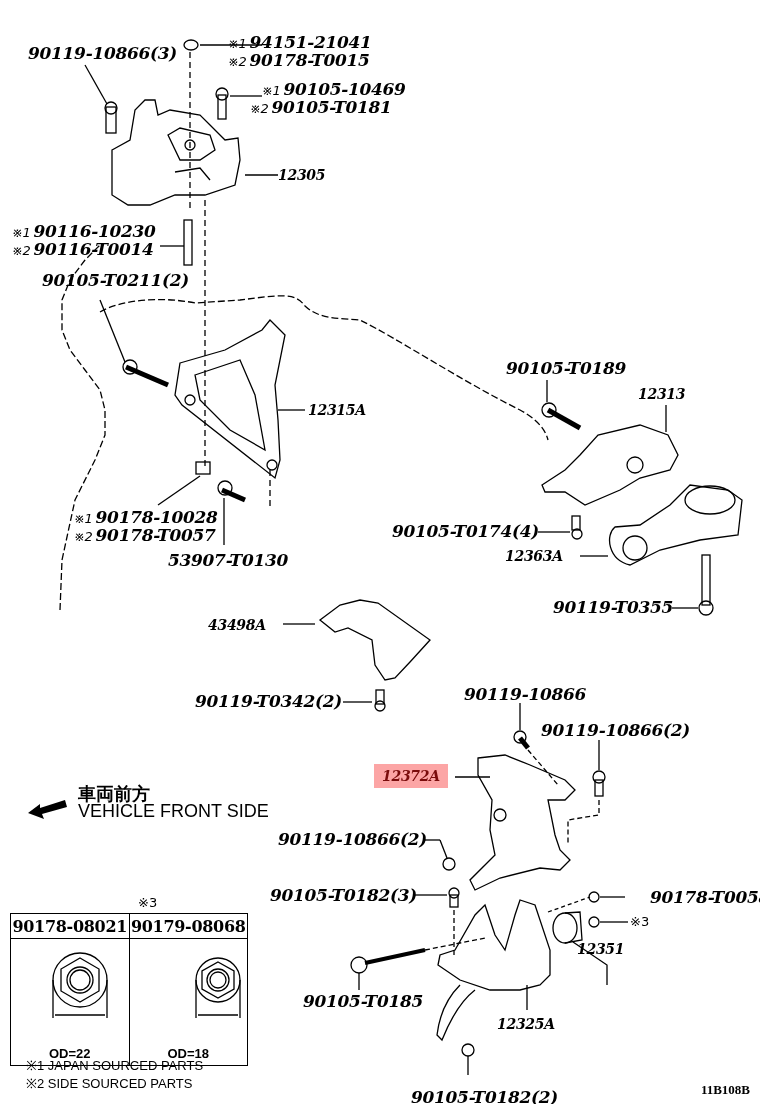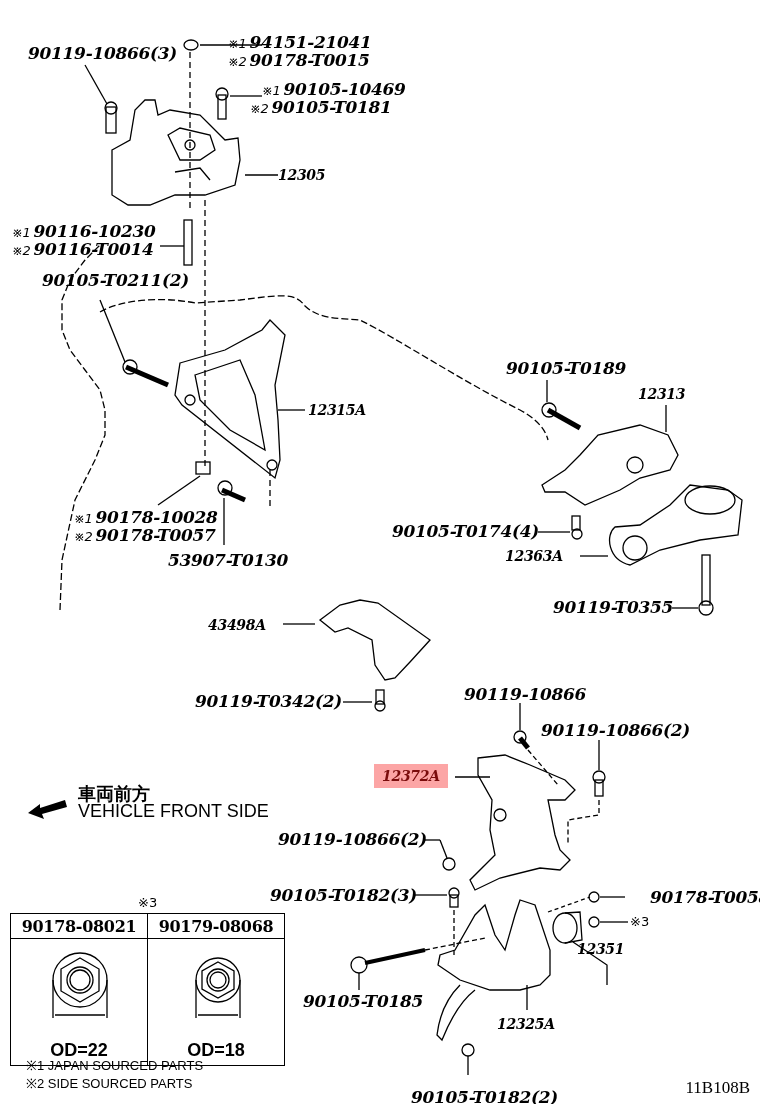--- a/index.html
+++ b/index.html
@@ -9,32 +9,32 @@
   .lbl { position: absolute; font-family: "DejaVu Serif", "Liberation Serif", serif;
          font-weight: bold; font-size: 17px; line-height: 18px; white-space: nowrap;
          letter-spacing: -0.3px; cursor: pointer; font-style: italic; }
   .lbl.big { font-size: 14px; line-height: 22px; }
   .lbl .mk { font-size: 13px; font-weight: normal; margin-right: 3px;
              font-family: "DejaVu Sans", sans-serif; }
   .lbl.hl { background: #fca5a5; color: #7a0c0c; padding: 1px 8px; }
   .sans { position: absolute; font-family: "Liberation Sans", "DejaVu Sans", sans-serif;
           font-size: 18px; line-height: 15px; white-space: nowrap; }
   .note3 { position: absolute; font-family: "DejaVu Sans", sans-serif; font-size: 13px; }
-  table.nuts { position: absolute; left: 10px; top: 913px; width: 275px; border-collapse: collapse;
+  table.nuts { position: absolute; left: 10px; top: 913px; width: 238px; border-collapse: collapse;
                border: 1.5px solid #000; }
   table.nuts td, table.nuts th { border: 1.5px solid #000; text-align: center; padding: 0; }
   table.nuts th { font-family: "DejaVu Serif", serif; font-weight: bold; font-size: 16px;
                   height: 24px; letter-spacing: -0.3px; }
   table.nuts td { height: 126px; vertical-align: top; position: relative; }
   .od { position: absolute; left: 0; right: 0; bottom: 4px; font-family: "Liberation Sans", sans-serif;
-        font-size: 18px; font-weight: bold; }
+        font-size: 13px; font-weight: bold; }
   .legend { position: absolute; left: 26px; font-family: "Liberation Sans", sans-serif;
             font-size: 13px; line-height: 18px; }
   .code { position: absolute; right: 10px; bottom: 6px; font-family: "Liberation Serif", serif;
-          font-size: 17px; }
+          font-size: 13px; font-weight: bold; }
 </style>
 </head>
 <body>
 
 <svg class="diagram" viewBox="0 0 760 1104" fill="none" stroke="#000" stroke-width="1.3">
 
   <path d="M60 1010 L62 960 L75 900 L95 860 L105 835 L105 810 L100 790 L85 770 L70 750 L62 730 L62 700 L70 680 L85 660 L100 645" stroke-dasharray="7 3" transform="translate(0,-400)"></path>
   <path d="M100 312 C120 300 160 296 195 303 L240 300 C280 295 295 292 305 306 C320 320 340 318 360 320 C400 340 460 380 520 410 C535 418 545 428 548 440" stroke-dasharray="7 3"></path>
 
   <g>

